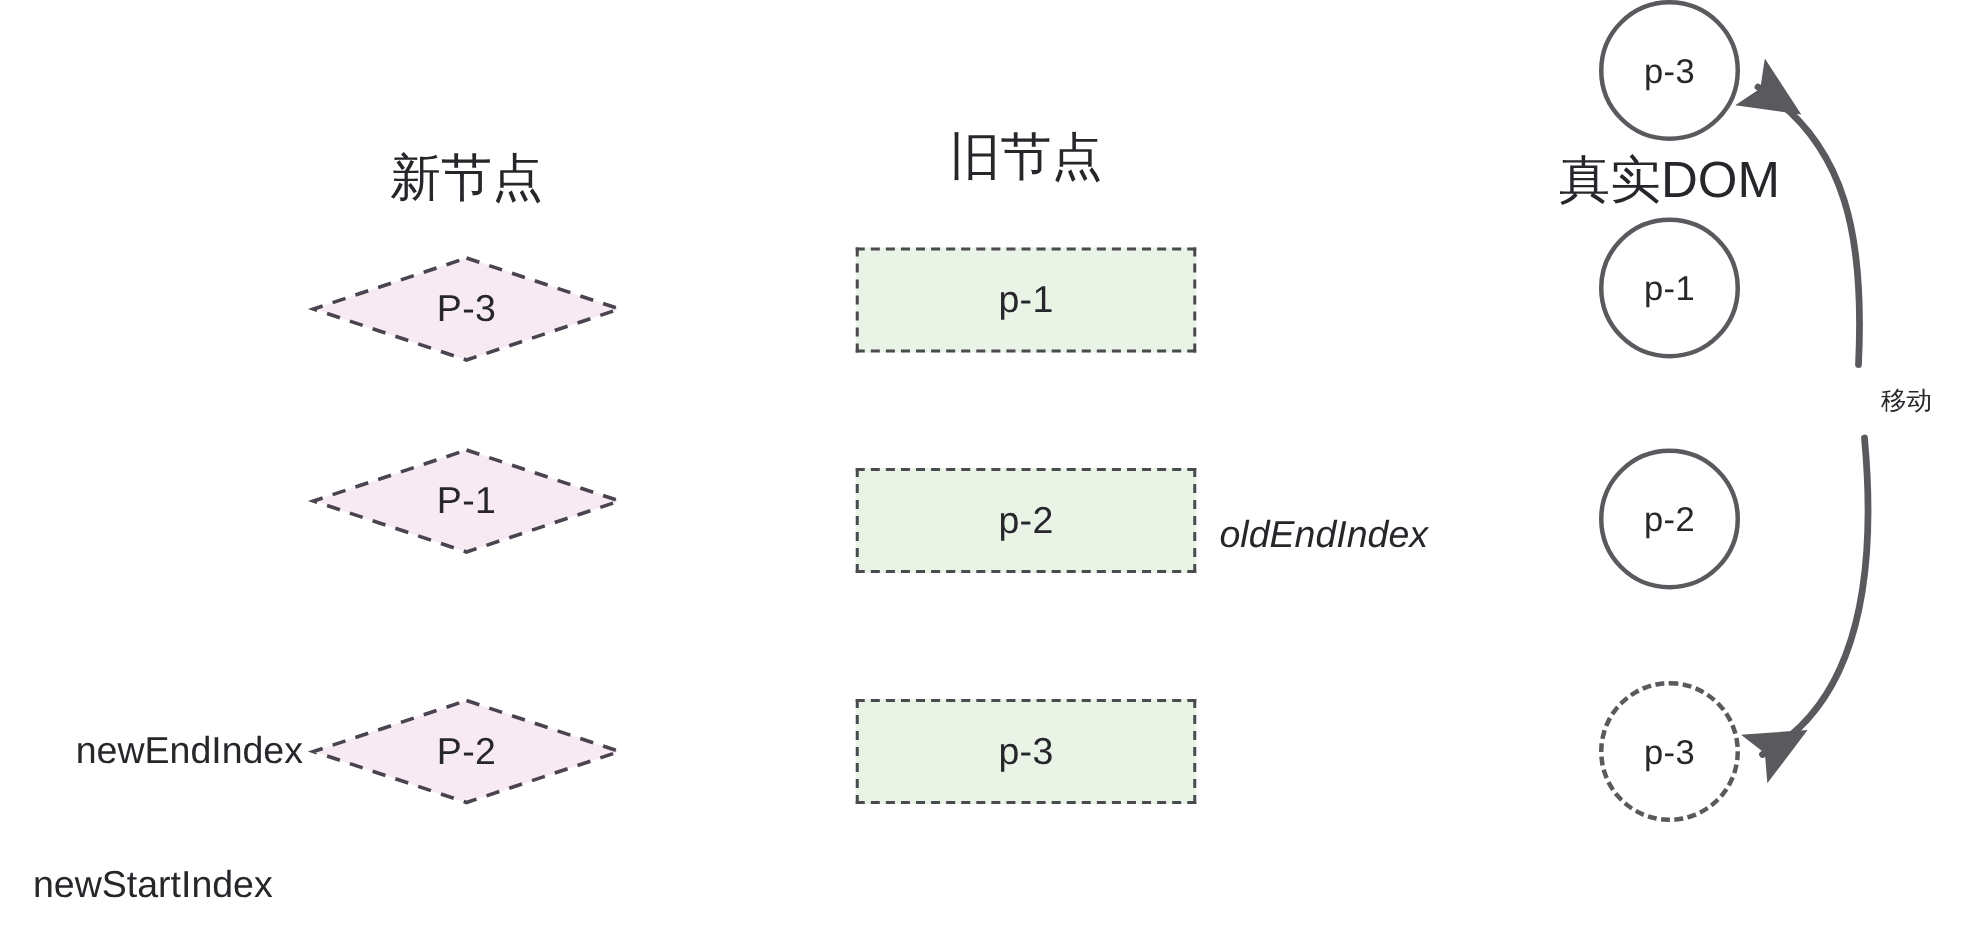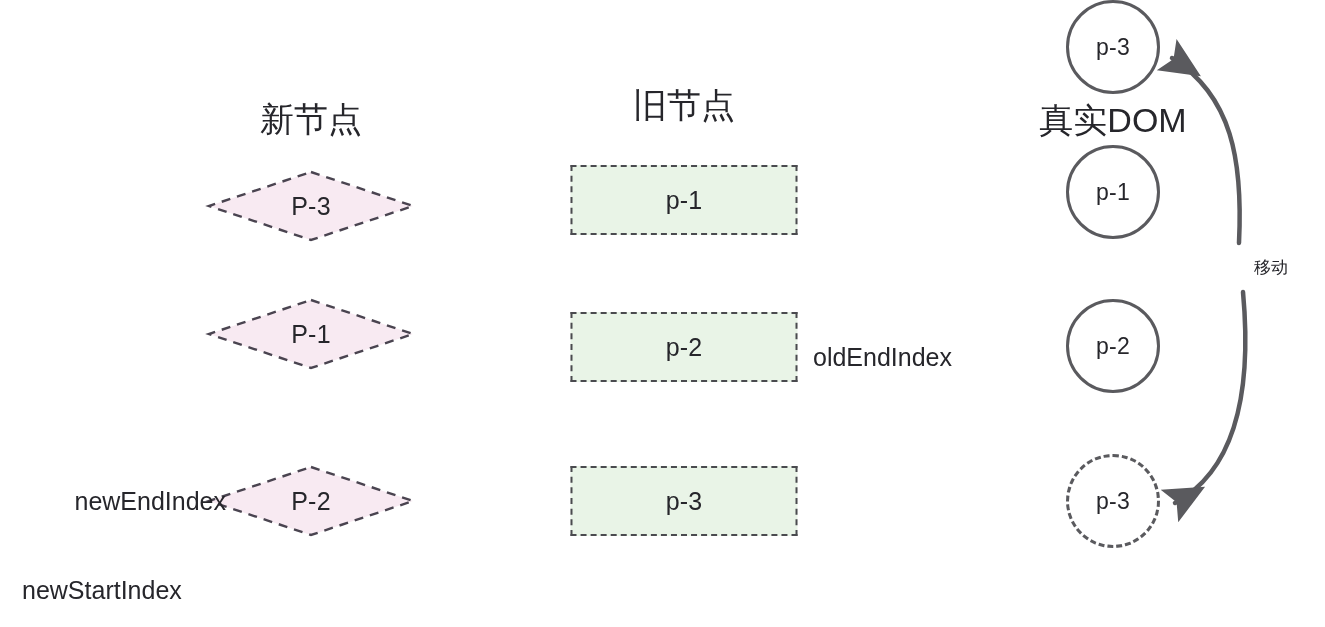--- a/index.html
+++ b/index.html
@@ -100,20 +100,21 @@
   
   .side-label {
     position: absolute;
     font-size: 25px;
     line-height: 1;
     color: #26262b;
     white-space: nowrap;
   }
   .side-label.right-of {
     transform: translateY(-50%);
+    font-style: italic;
   }
   .side-label.left-of {
     transform: translate(-100%, -50%);
   }
 
   .move-label {
     position: absolute;
     font-size: 17px;
     line-height: 1;
     color: #26262b;
@@ -159,21 +160,21 @@
     <div class="diamond-label">P-1</div>
   </div>
 
   <div class="diamond-wrap" style="left:311px; top:501px;">
     <svg width="210" height="74" viewBox="0 0 210 74">
       <polygon points="105,3 207,37 105,71 3,37" fill="#f8eaf2" stroke="#4a4450" stroke-width="2.4" stroke-dasharray="9 7" stroke-linejoin="miter"></polygon>
     </svg>
     <div class="diamond-label">P-2</div>
   </div>
 
-  <div class="side-label left-of" style="left:202px; top:501px;margin-left:24px;">newEndIndex</div>
+  <div class="side-label left-of" style="left:202px; top:501px;">newEndIndex</div>
 
   <div class="side-label" style="left:22px; top:578px;">newStartIndex</div>
 
   <div class="oldbox" style="left:684px; top:200px;">
     <span>p-1</span>
   </div>
 
   <div class="oldbox" style="left:684px; top:347px;">
     <span>p-2</span>
   </div>

